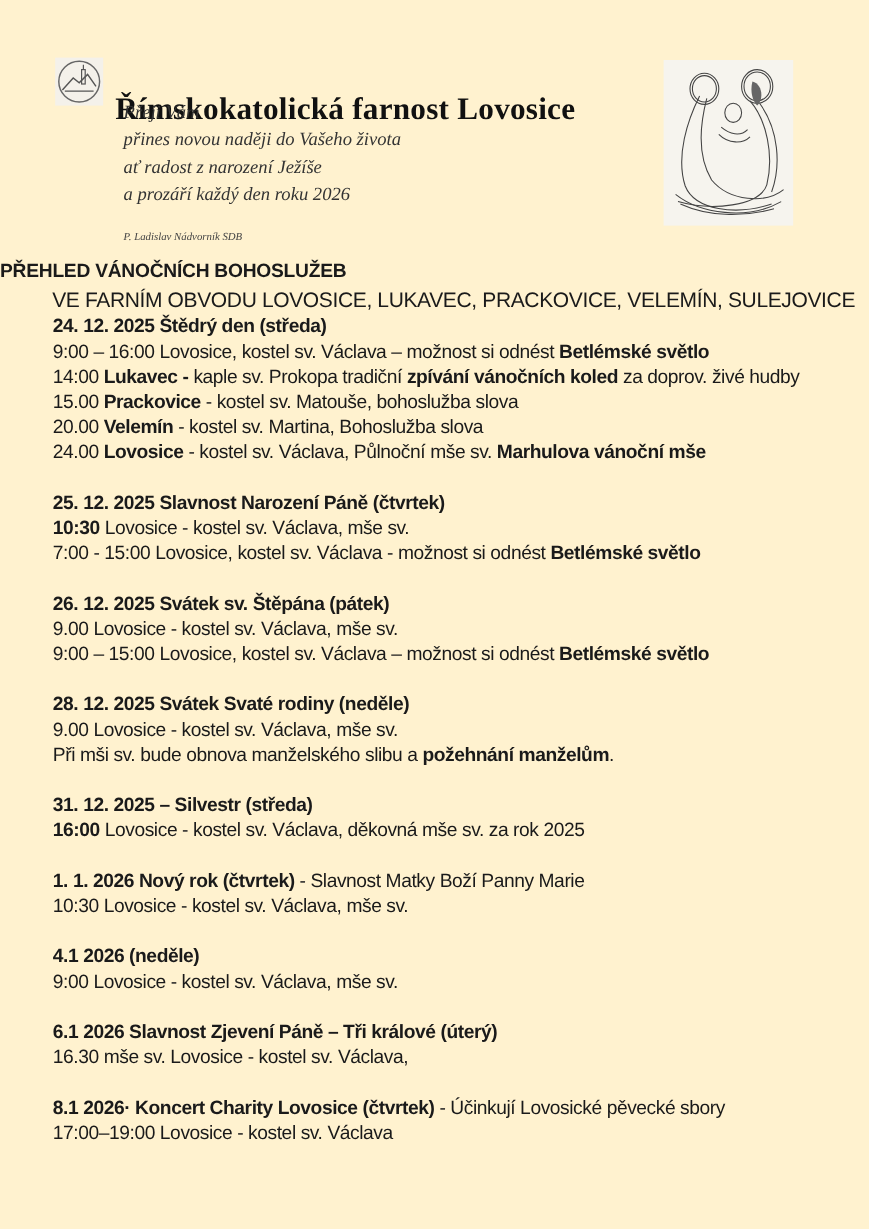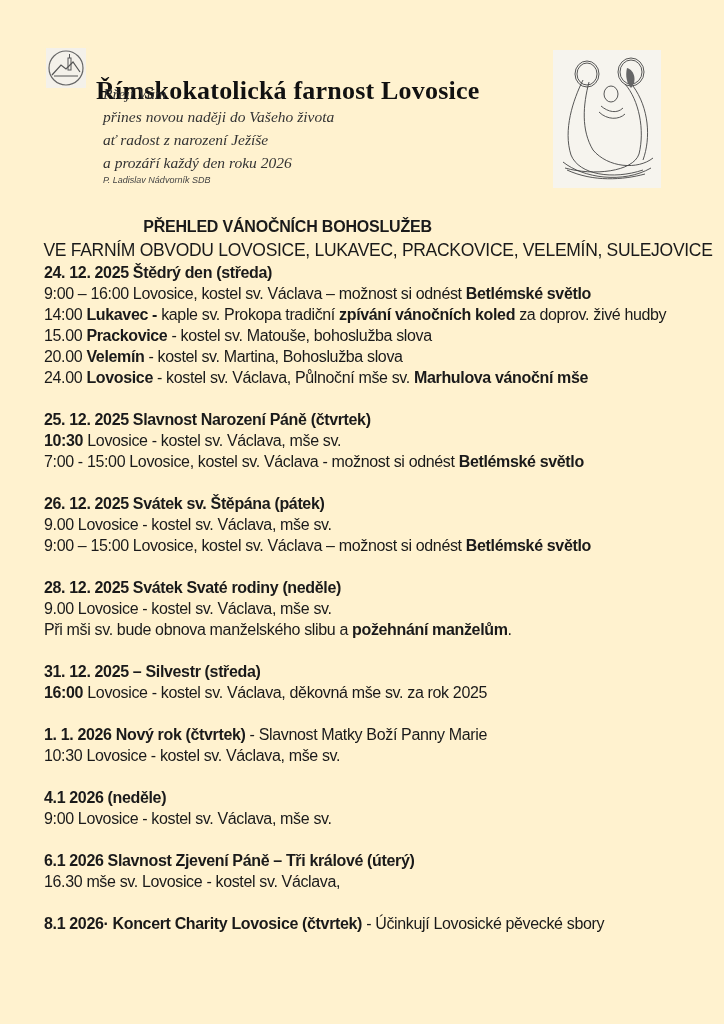--- a/index.html
+++ b/index.html
@@ -24,32 +24,32 @@
     white-space: nowrap;
     margin-top: 32px;
   }
   .greeting {
     position: absolute; left: 103px; top: 82px;
     font-family: "Liberation Serif", serif;
     font-style: italic; font-size: 15.5px; color: #333;
     line-height: 23px;
   }
   .greeting .sig {
-    font-family: Liberation Sans, sans-serif;
+    font-family: Liberation Serif, serif;
     font-size: 9px; font-style: italic; color: #444;
-    line-height: 12px; margin-top: 0px;
+    line-height: 12px; margin-top: 17px;
   }
   .holy-family {
     position: absolute; left: 553px; top: 50px;
     width: 108px; height: 138px;
     background: #f6f4ee;
   }
   .heading1 {
     position: absolute; left: 0; width: 575px; top: 218px;
-    text-align: center; font-weight: bold; font-size: 16px;
+    text-align: left; font-weight: bold; font-size: 16px;
     letter-spacing: -0.2px;
   }
   .heading2 {
     position: absolute; left: 0; width: 724px; top: 240px;
     text-align: center; font-size: 17.5px;
     letter-spacing: -0.3px;
     margin-left: 16px;
   }
   .schedule {
     position: absolute; left: 44px; top: 262px; width: 660px;
@@ -143,14 +143,15 @@
     <div class="section">
       <div class="line"><span class="b">4.1 2026 (neděle)</span></div>
       <div class="line"><span class="">9:00 Lovosice - kostel sv. Václava, mše sv.</span></div>
     </div>
     <div class="section">
       <div class="line"><span class="b">6.1 2026 Slavnost Zjevení Páně – Tři králové (úterý)</span></div>
       <div class="line"><span class="">16.30 mše sv. Lovosice - kostel sv. Václava,</span></div>
     </div>
     <div class="section">
       <div class="line"><span class="b">8.1 2026· Koncert Charity Lovosice (čtvrtek)</span><span> - Účinkují Lovosické pěvecké sbory</span></div>
+      <div class="line"><span class="">17:00–19:00 Lovosice - kostel sv. Václava</span></div>
     </div>
   </div>
 
 </body></html>

